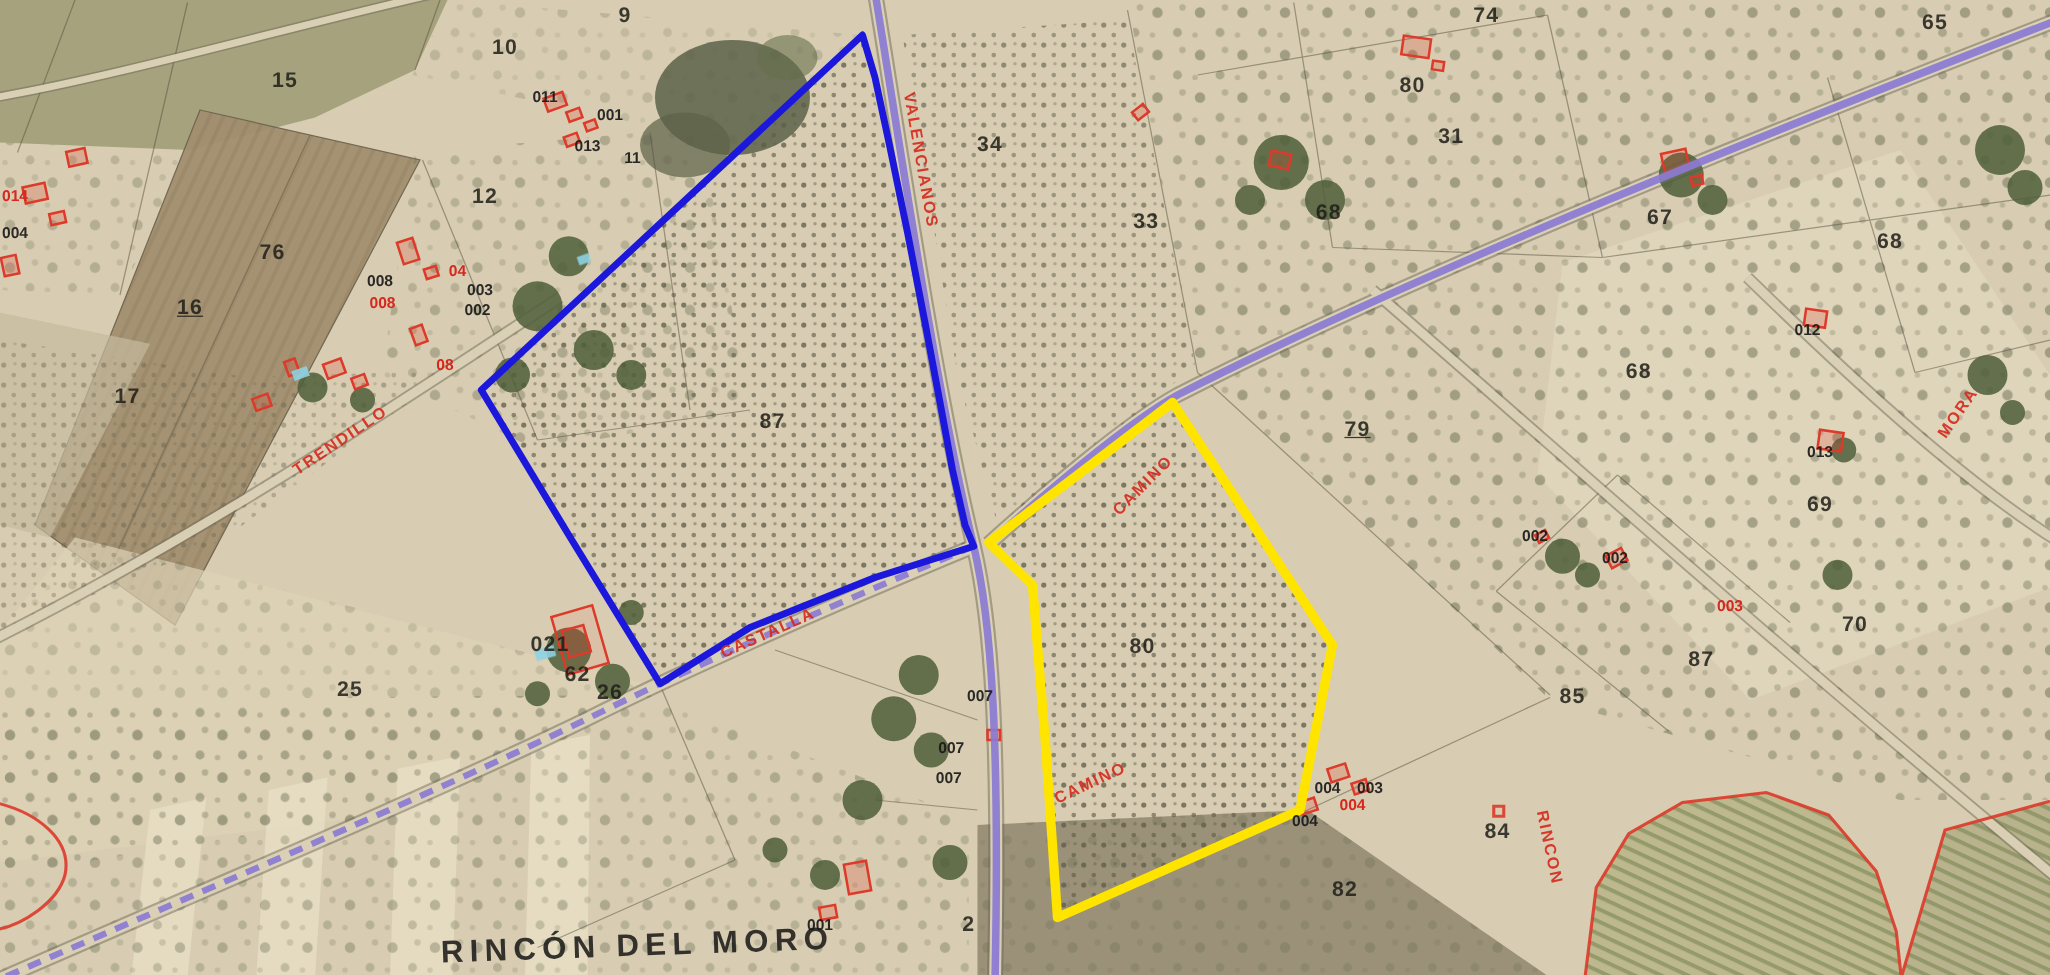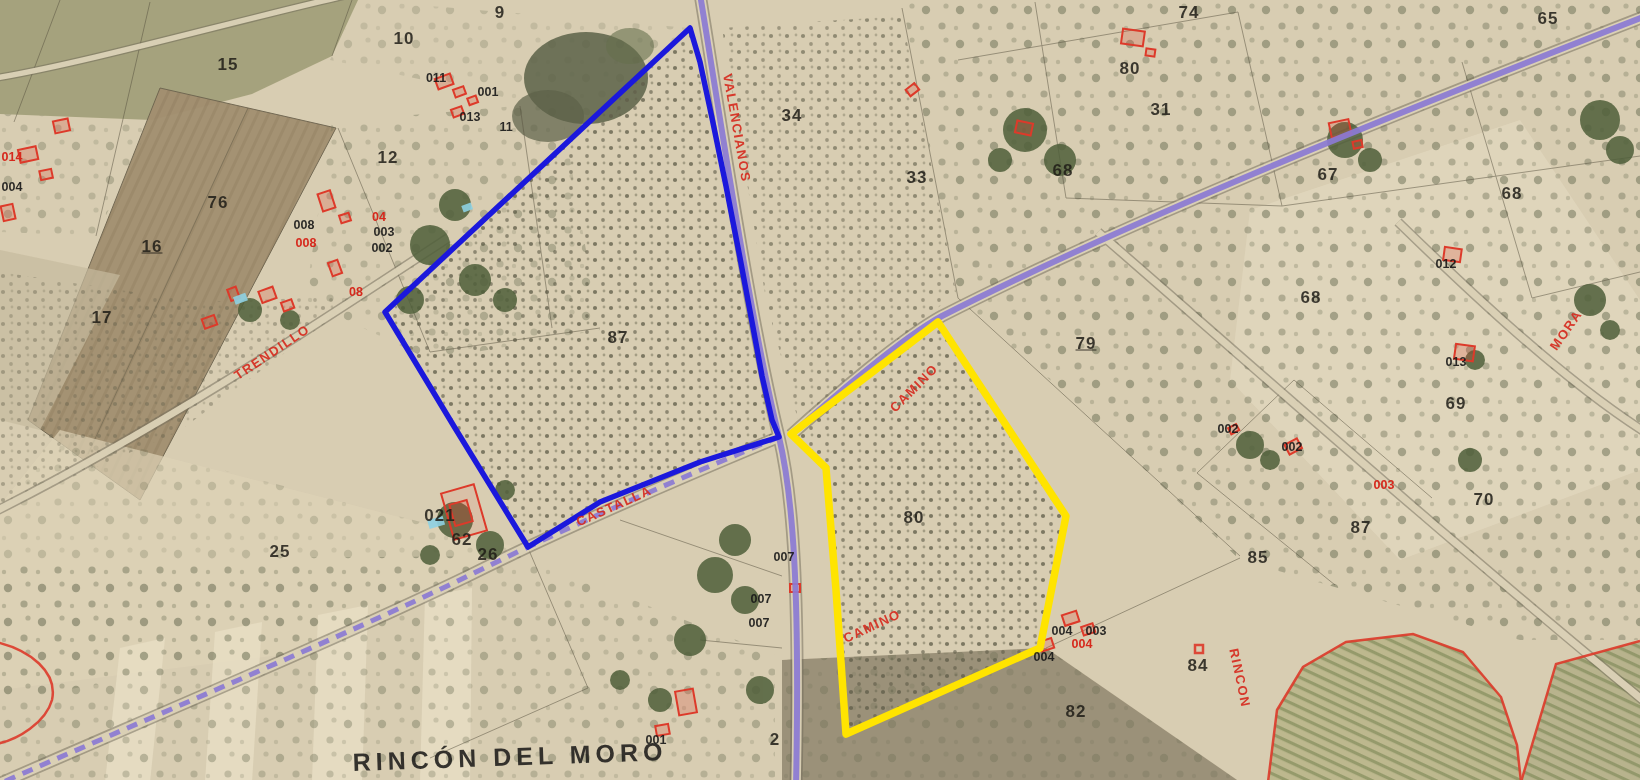--- a/index.html
+++ b/index.html
@@ -276,17 +276,17 @@
       <span class="lbl bnum" style="left: 1292px; top: 447px; transform: translate(-50%, -50%) rotate(0deg);">002</span>
       <span class="lbl bnum" style="left: 1228px; top: 429px; transform: translate(-50%, -50%) rotate(0deg);">002</span>
       <span class="lbl bnum" style="left: 1446px; top: 264px; transform: translate(-50%, -50%) rotate(0deg);">012</span>
       <span class="lbl bnum" style="left: 1456px; top: 362px; transform: translate(-50%, -50%) rotate(0deg);">013</span>
       <span class="lbl bnum" style="left: 1062px; top: 631px; transform: translate(-50%, -50%) rotate(0deg);">004</span>
       <span class="lbl bnum" style="left: 1096px; top: 631px; transform: translate(-50%, -50%) rotate(0deg);">003</span>
       <span class="lbl bnum" style="left: 1044px; top: 657px; transform: translate(-50%, -50%) rotate(0deg);">004</span>
       <span class="lbl bnum-red" style="left: 12px; top: 157px; transform: translate(-50%, -50%) rotate(0deg);">014</span>
       <span class="lbl bnum-red" style="left: 306px; top: 243px; transform: translate(-50%, -50%) rotate(0deg);">008</span>
       <span class="lbl bnum-red" style="left: 356px; top: 292px; transform: translate(-50%, -50%) rotate(0deg);">08</span>
-      <span class="lbl bnum-red" style="left: 363px; top: 217px; transform: translate(-50%, -50%) rotate(0deg); padding-left: 32px;">04</span>
+      <span class="lbl bnum-red" style="left: 350px; top: 217px; transform: translate(-50%, -50%) rotate(0deg); padding-left: 32px;">04</span>
       <span class="lbl bnum-red" style="left: 1082px; top: 644px; transform: translate(-50%, -50%) rotate(0deg);">004</span>
       <span class="lbl bnum-red" style="left: 1384px; top: 485px; transform: translate(-50%, -50%) rotate(0deg);">003</span>
     </div>
 </div>
 
 </body></html>

